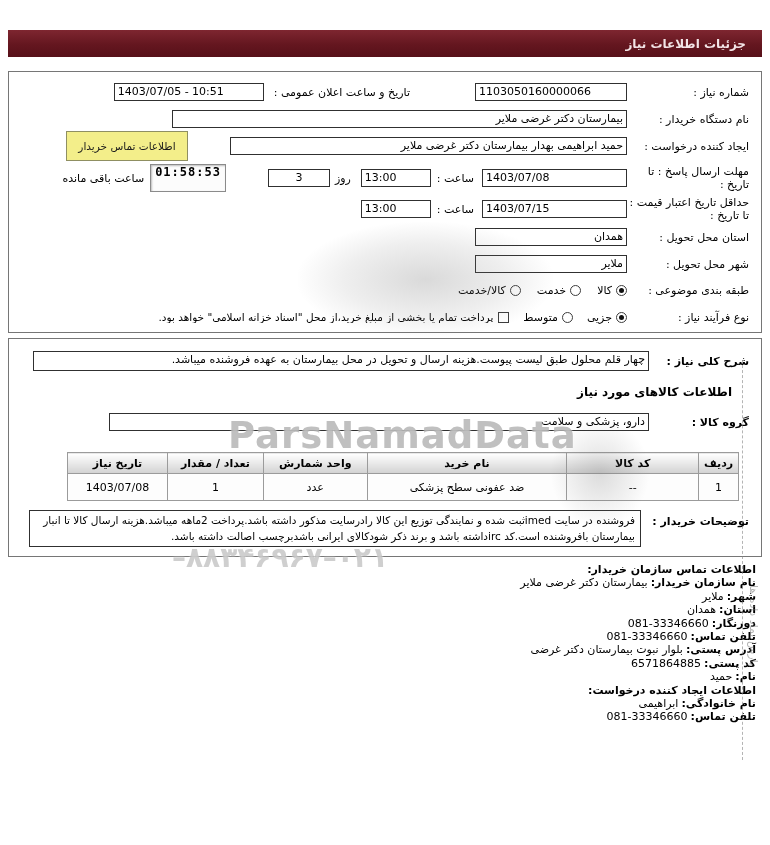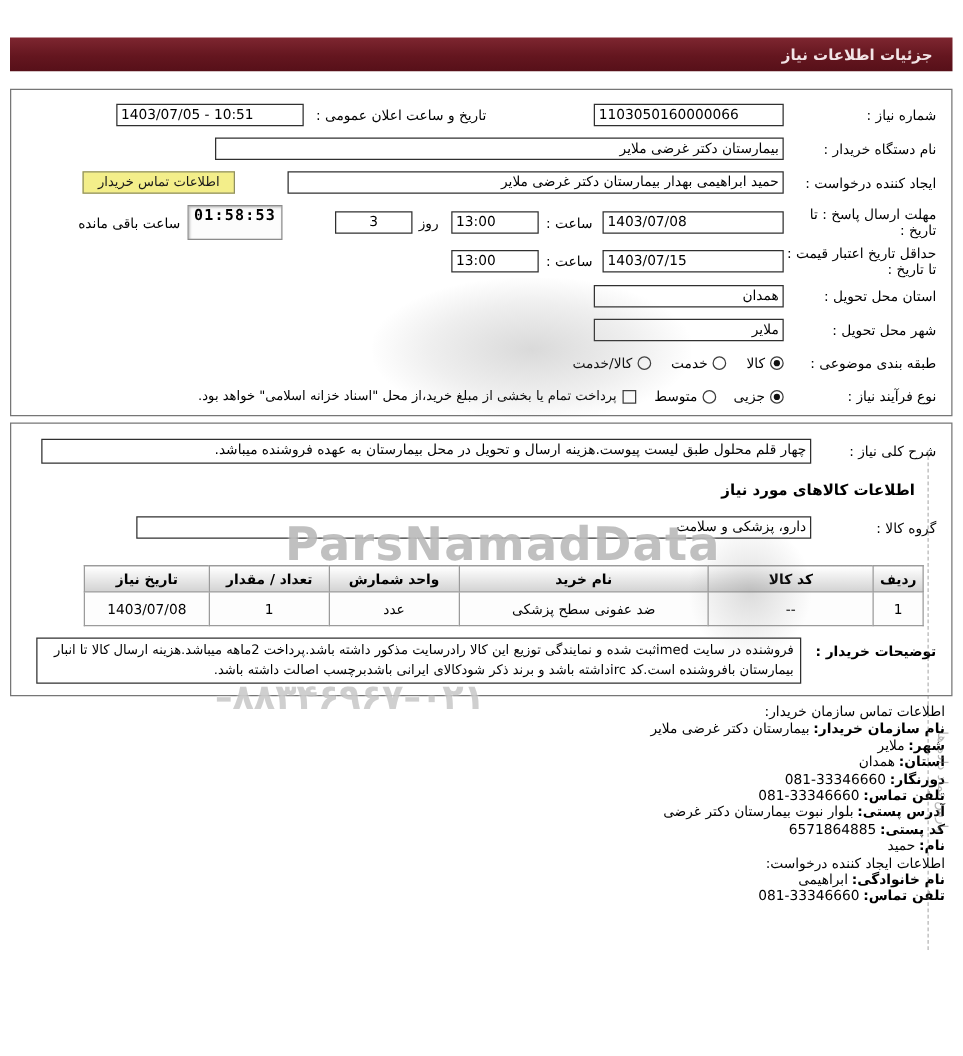--- a/index.html
+++ b/index.html
@@ -10,28 +10,28 @@
     background:linear-gradient(180deg,#7e2630 0%,#64161f 55%,#571019 100%);
     color:#f2e4e6; font-size:12px; font-weight:bold; display:flex; align-items:center; padding:0 16px; }
 
   .box { position:absolute; right:8px; left:8px; border:1px solid #767676; background:#fff; }
   .box1 { top:71px; height:262px; }
   .box2 { top:338px; height:219px; }
 
   .row { position:absolute; right:12px; left:10px; display:flex; align-items:center; height:18px; font-size:11px; }
   .lbl { flex:0 0 122px; line-height:13px; }
   .slbl { line-height:13px; flex:none; }
-  .b { font-weight:normal; }
+  .b { font-weight:bold; }
 
   .inp { height:18px; border:1px solid #303030; background:#fff; padding:1px 3px; overflow:hidden; white-space:nowrap; flex:none; }
   .inp .v { display:block; font-size:11px; line-height:14px; }
   .ltr { direction:ltr; unicode-bidi:bidi-override; text-align:left; }
   .ctr { text-align:center; }
 
-  .btn-yellow { height:18px; border:1px solid #8f8f62; background:#f3ee8a; font-size:10.5px; padding:1px 8px;
+  .btn-yellow { height:30px; border:1px solid #8f8f62; background:#f3ee8a; font-size:10.5px; padding:1px 8px;
     line-height:14px; cursor:pointer; flex:none; font-family:inherit; color:#1a1a1a; }
 
   .timer { height:28px; border:1px solid #8b8b8b; background:#fcfcfc; color:#000000;
     font-family:"DejaVu Sans Mono", monospace; font-weight:bold; font-size:12px; line-height:15px;
     padding:0 4px; letter-spacing:1px; direction:ltr; unicode-bidi:bidi-override; flex:none;
     box-shadow:inset 1px 1px 2px rgba(0,0,0,0.25); }
 
   .radio { width:11px; height:11px; border:1px solid #3c3c3c; border-radius:50%; background:#fff; position:relative; flex:none; }
   .radio.on::after { content:""; position:absolute; left:2px; top:2px; right:2px; bottom:2px; background:#101010; border-radius:50%; }
   .checkbox { width:11px; height:11px; border:1px solid #3c3c3c; background:#fff; flex:none; }
@@ -72,21 +72,21 @@
     <span>جزئیات اطلاعات نیاز</span>
   </div>
 
   <div class="box box1">
 
     <div class="row" style="top:11px">
       <span class="lbl">شماره نیاز :</span>
       <span class="inp" style="width:152px">
           <span class="v ltr">1103050160000066</span>
         </span>
-      <span class="slbl" style="margin-right:86px">تاریخ و ساعت اعلان عمومی :</span>
+      <span class="slbl" style="margin-right:65px">تاریخ و ساعت اعلان عمومی :</span>
       <span class="inp" style="width:150px;margin-right:10px">
           <span class="v ltr">1403/07/05 - 10:51</span>
         </span>
     </div>
 
     <div class="row" style="top:38px">
       <span class="lbl">نام دستگاه خریدار :</span>
       <span class="inp" style="width:455px">
           <span class="v">بیمارستان دکتر غرضی ملایر</span>
         </span>

